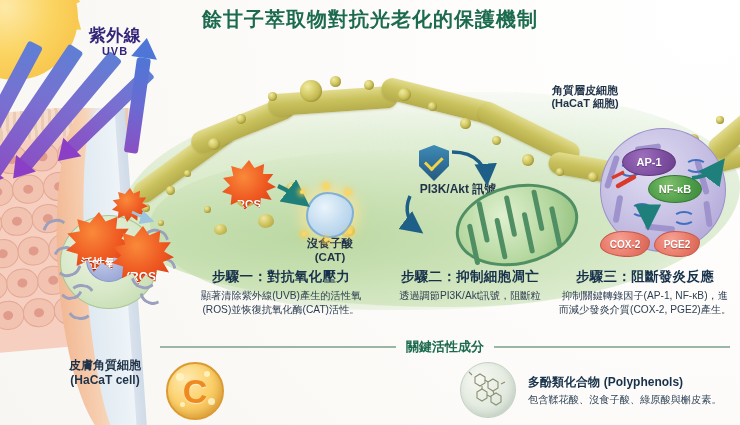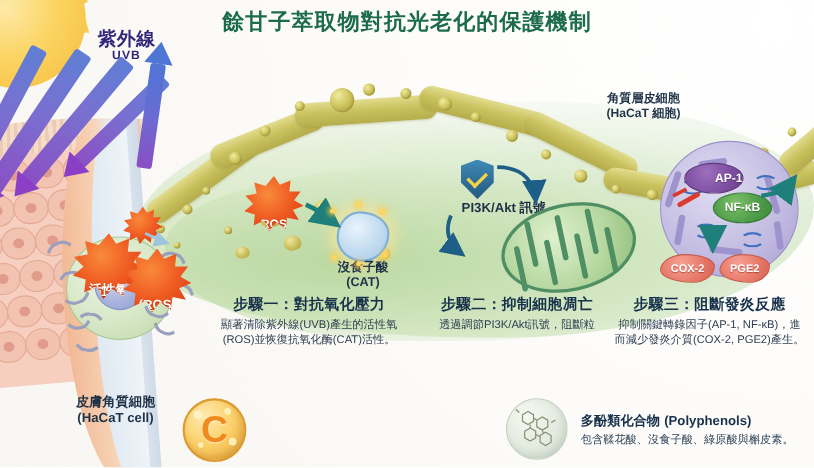--- a/index.html
+++ b/index.html
@@ -380,21 +380,21 @@
       <div class="nr-arc" style="left: 14px; top: 66px; width: 6px; height: 28px; transform: rotate(10deg);"></div>
       <div class="nr-arc" style="left: 98px; top: 30px; width: 6px; height: 36px; transform: rotate(-16deg);"></div>
       <div class="nr-arc" style="left: 104px; top: 72px; width: 6px; height: 26px; transform: rotate(-8deg);"></div>
       <div class="nr-arc" style="left: 44px; top: 96px; width: 30px; height: 6px; transform: rotate(6deg);"></div>
       <div class="nr-arc" style="left: 34px; top: 16px; width: 26px; height: 6px; transform: rotate(-8deg);"></div>
       <div class="dna" style="left: 18px; top: 34px;"></div>
       <div class="dna" style="left: 84px; top: 30px;"></div>
       <div class="dna" style="left: 30px; top: 74px;"></div>
       <div class="dna" style="left: 72px; top: 82px;"></div>
     </div>
-  <div class="pill ap1" style="left:622px;top:148px;width:52px;height:26px;font-size:11px;justify-content:flex-end;">
+  <div class="pill ap1" style="left:622px;top:148px;width:52px;height:26px;font-size:11px;">
     <span>AP-1</span>
   </div>
   <div class="pill nfkb" style="left:648px;top:175px;width:52px;height:26px;font-size:11px;">
     <span>NF-κB</span>
   </div>
   <div class="cytokine" style="left:600px;top:231px;width:48px;height:24px;">
     <span>COX-2</span>
   </div>
   <div class="cytokine" style="left:654px;top:231px;width:44px;height:24px;">
     <span>PGE2</span>
@@ -450,20 +450,25 @@
       <h3>步驟二：抑制細胞凋亡</h3>
       <p>透過調節PI3K/Akt訊號，阻斷粒</p>
     </div>
     <div class="step" style="left:552px;width:186px;">
       <h3>步驟三：阻斷發炎反應</h3>
       <p>抑制關鍵轉錄因子(AP-1, NF-κB)，進</p>
       <p>而減少發炎介質(COX-2, PGE2)產生。</p>
     </div>
   </div>
 
+  <div class="divider">
+    <span class="ln"></span>
+    <span class="dt">關鍵活性成分</span>
+    <span class="ln"></span>
+  </div>
 
   <div class="ing" style="left:166px;top:362px;">
     <div class="vitc">
       <span class="c">C</span>
       <i style="left:8px;top:9px;width:8px;height:8px;"></i>
       <i style="left:36px;top:7px;width:6px;height:6px;"></i>
       <i style="left:40px;top:34px;width:7px;height:7px;"></i>
       <i style="left:12px;top:38px;width:5px;height:5px;"></i>
     </div>
   </div>

